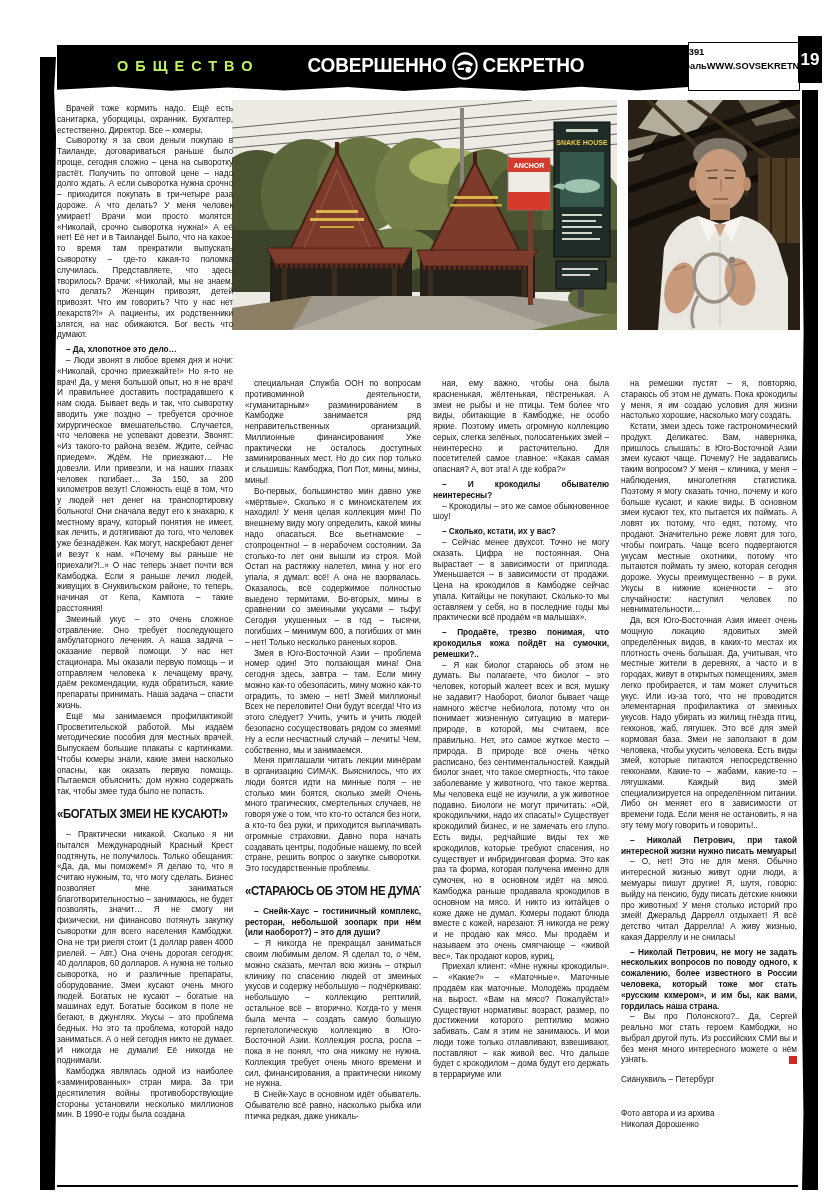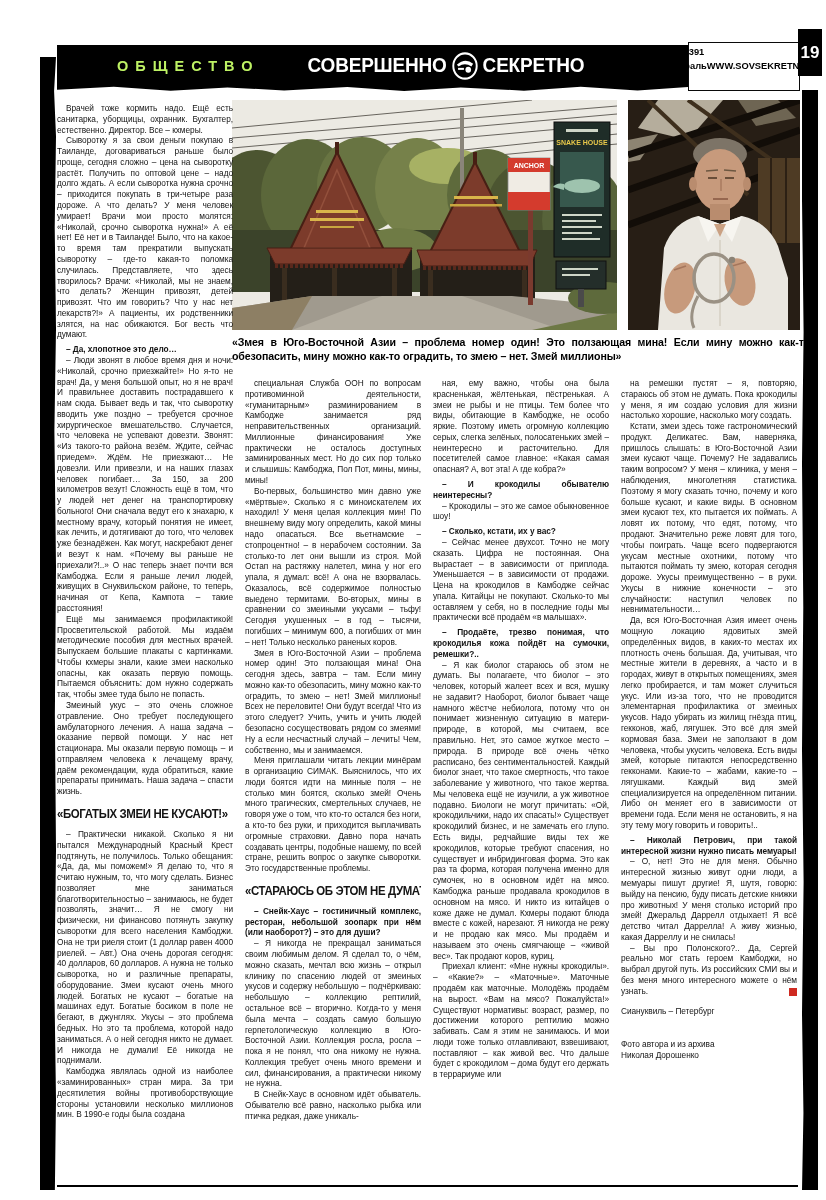--- a/index.html
+++ b/index.html
@@ -16,21 +16,21 @@
         display:flex;align-items:center;}
   .tear{position:absolute;left:57px;top:85px;width:631px;height:6px;background:#000;
         clip-path:polygon(0 0,100% 0,100% 35%,92% 90%,83% 30%,74% 95%,64% 40%,55% 100%,46% 35%,36% 90%,27% 40%,18% 95%,9% 30%,0 80%);}
   .section{margin-left:60px;color:#bef264;font-size:14.5px;font-weight:bold;letter-spacing:7px;}
   .masthead{margin-left:48px;display:flex;align-items:center;gap:5px;color:#fff;
             font-size:19px;font-weight:bold;letter-spacing:-0.2px;transform:scaleY(1.08);}
   .logo{width:26px;height:26px;display:inline-flex;}
   .issuebox{position:absolute;left:688px;top:42px;width:110px;height:47px;background:#fff;
             border:1px solid #0a0a0a;display:flex;flex-direction:row;justify-content:center;
             align-items:center;font-weight:bold;font-size:9.3px;line-height:1.55;color:#000;}
-  .pagenum{position:absolute;left:798px;top:29px;width:24px;height:47px;background:#000;color:#fff;
+  .pagenum{position:absolute;left:798px;top:36px;width:24px;height:47px;background:#000;color:#fff;
            font-weight:bold;font-size:17px;display:flex;align-items:center;justify-content:center;}
   
   .photo{position:absolute;top:100px;height:230px;}
   .photo.leftp{left:232px;width:385px;}
   .photo.rightp{left:628px;width:172px;}
   .photo svg{display:block;width:100%;height:100%;}
   .caption{position:absolute;left:232px;top:336px;width:578px;font-weight:bold;font-size:10.6px;
            line-height:1.28;text-align:justify;letter-spacing:-0.1px;color:#000;}
   
   .col{position:absolute;width:176px;font-size:8.3px;line-height:1.3;overflow:hidden;
@@ -196,29 +196,28 @@
       <ellipse cx="52" cy="188" rx="15" ry="26" fill="#c79a7c" transform="rotate(14 52 188)"></ellipse>
       <ellipse cx="112" cy="182" rx="15" ry="24" fill="#c79a7c" transform="rotate(-12 112 182)"></ellipse>
       <line x1="104" y1="166" x2="118" y2="162" stroke="#a5765c" stroke-width="1.5"></line>
       <line x1="46" y1="170" x2="58" y2="166" stroke="#a5765c" stroke-width="1.5"></line>
       <ellipse cx="86" cy="178" rx="20" ry="24" fill="none" stroke="#9a9184" stroke-width="3.5"></ellipse>
       <path d="M70 196 Q60 215 66 228" fill="none" stroke="#9a9184" stroke-width="3"></path>
       <circle cx="104" cy="160" r="3.2" fill="#8a8276"></circle>
     </svg>
   </div>
 
-  <div class="caption">«Змея в Юго-Восточной Азии – проблема номер один! Это ползающая мина! Если мину можно как-то обезопасить, мину можно как-то оградить, то змею – нет. Змей миллионы»</div>
 
   <div class="col" id="col1">
       <div class="blk p">Врачей тоже кормить надо. Ещё есть санитарка, уборщицы, охранник. Бухгалтер, естественно. Директор. Все – кхмеры.</div>
       <div class="blk p">Сыворотку я за свои деньги покупаю в Таиланде, договариваться раньше было проще, сегодня сложно – цена на сыворотку растёт. Получить по оптовой цене – надо долго ждать. А если сыворотка нужна срочно – приходится покупать в три-четыре раза дороже. А что делать? У меня человек умирает! Врачи мои просто молятся: «Николай, срочно сыворотка нужна!» А её нет! Её нет и в Таиланде! Было, что на какое-то время там прекратили выпускать сыворотку – где-то какая-то поломка случилась. Представляете, что здесь творилось? Врачи: «Николай, мы не знаем, что делать? Женщин привозят, детей привозят. Что им говорить? Что у нас нет лекарств?!» А пациенты, их родственники злятся, на нас обижаются. Бог весть что думают.</div>
       <div class="blk q">– Да, хлопотное это дело…</div>
       <div class="blk p">– Люди звонят в любое время дня и ночи: «Николай, срочно приезжайте!» Но я-то не врач! Да, у меня большой опыт, но я не врач! И правильнее доставить пострадавшего к нам сюда. Бывает ведь и так, что сыворотку вводить уже поздно – требуется срочное хирургическое вмешательство. Случается, что человека не успевают довезти. Звонят: «Из такого-то района везём. Ждите, сейчас приедем». Ждём. Не приезжают… Не довезли. Или привезли, и на наших глазах человек погибает… За 150, за 200 километров везут! Сложность ещё в том, что у людей нет денег на транспортировку больного! Они сначала ведут его к знахарю, к местному врачу, который понятия не имеет, как лечить, и дотягивают до того, что человек уже безнадёжен. Как могут, наскребают денег и везут к нам. «Почему вы раньше не приехали?!..» О нас теперь знает почти вся Камбоджа. Если я раньше лечил людей, живущих в Снуквильском районе, то теперь, начиная от Кепа, Кампота – такие расстояния!</div>
+      <div class="blk p">Змеиный укус – это очень сложное отравление. Оно требует последующего амбулаторного лечения. А наша задача – оказание первой помощи. У нас нет стационара. Мы оказали первую помощь – и отправляем человека к лечащему врачу, даём рекомендации, куда обратиться, какие препараты принимать. Наша задача – спасти жизнь.</div>
       <div class="blk p">Ещё мы занимаемся профилактикой! Просветительской работой. Мы издаём методические пособия для местных врачей. Выпускаем большие плакаты с картинками. Чтобы кхмеры знали, какие змеи насколько опасны, как оказать первую помощь. Пытаемся объяснить: дом нужно содержать так, чтобы змее туда было не попасть.</div>
-      <div class="blk p">Змеиный укус – это очень сложное отравление. Оно требует последующего амбулаторного лечения. А наша задача – оказание первой помощи. У нас нет стационара. Мы оказали первую помощь – и отправляем человека к лечащему врачу, даём рекомендации, куда обратиться, какие препараты принимать. Наша задача – спасти жизнь.</div>
       <div class="blk h2">«БОГАТЫХ ЗМЕИ НЕ КУСАЮТ!»</div>
       <div class="blk p">– Практически никакой. Сколько я ни пытался Международный Красный Крест подтянуть, не получилось. Только обещания: «Да, да, мы поможем!» Я делаю то, что я считаю нужным, то, что могу сделать. Бизнес позволяет мне заниматься благотворительностью – занимаюсь, не будет позволять, значит… Я не смогу ни физически, ни финансово потянуть закупку сыворотки для всего населения Камбоджи. Она не три риеля стоит (1 доллар равен 4000 риелей. – Авт.) Она очень дорогая сегодня: 40 долларов, 60 долларов. А нужна не только сыворотка, но и различные препараты, оборудование. Змеи кусают очень много людей. Богатых не кусают – богатые на машинах едут. Богатые босиком в поле не бегают, в джунглях. Укусы – это проблема бедных. Но это та проблема, которой надо заниматься. А о ней сегодня никто не думает. И никогда не думали! Её никогда не поднимали.</div>
       <div class="blk p">Камбоджа являлась одной из наиболее «заминированных» стран мира. За три десятилетия войны противоборствующие стороны установили несколько миллионов мин. В 1990-е годы была создана</div>
     </div>
   <div class="col" id="col2">
       <div class="blk p">специальная Служба ООН по вопросам противоминной деятельности, «гуманитарным» разминированием в Камбодже занимается ряд неправительственных организаций. Миллионные финансирования! Уже практически не осталось доступных заминированных мест. Но до сих пор только и слышишь: Камбоджа, Пол Пот, мины, мины, мины!</div>
       <div class="blk p">Во-первых, большинство мин давно уже «мёртвые». Сколько я с миноискателем их находил! У меня целая коллекция мин! По внешнему виду могу определить, какой мины надо опасаться. Все вьетнамские – стопроцентно! – в нерабочем состоянии. За столько-то лет они вышли из строя. Мой Остап на растяжку налетел, мина у ног его упала, я думал: всё! А она не взорвалась. Оказалось, всё содержимое полностью выедено термитами. Во-вторых, мины в сравнении со змеиными укусами – тьфу! Сегодня укушенных – в год – тысячи, погибших – минимум 600, а погибших от мин – нет! Только несколько раненых коров.</div>
       <div class="blk p">Змея в Юго-Восточной Азии – проблема номер один! Это ползающая мина! Она сегодня здесь, завтра – там. Если мину можно как-то обезопасить, мину можно как-то оградить, то змею – нет! Змей миллионы! Всех не переловите! Они будут всегда! Что из этого следует? Учить, учить и учить людей безопасно сосуществовать рядом со змеями! Ну а если несчастный случай – лечить! Чем, собственно, мы и занимаемся.</div>
       <div class="blk p">Меня приглашали читать лекции минёрам в организацию СИМАК. Выяснилось, что их люди боятся идти на минные поля – не столько мин боятся, сколько змей! Очень много трагических, смертельных случаев, не говоря уже о том, что кто-то остался без ноги, а кто-то без руки, и приходится выплачивать огромные страховки. Давно пора начать создавать центры, подобные нашему, по всей стране, решить вопрос о закупке сыворотки. Это государственные проблемы.</div>
       <div class="blk h2">«СТАРАЮСЬ ОБ ЭТОМ НЕ ДУМАТЬ»</div>
@@ -235,20 +234,21 @@
       <div class="blk q">– Продаёте, трезво понимая, что крокодилья кожа пойдёт на сумочки, ремешки?..</div>
       <div class="blk p">– Я как биолог стараюсь об этом не думать. Вы полагаете, что биолог – это человек, который жалеет всех и вся, мушку не задавит? Наоборот, биолог бывает чаще намного жёстче небиолога, потому что он понимает жизненную ситуацию в матери-природе, в которой, мы считаем, все правильно. Нет, это самое жуткое место – природа. В природе всё очень чётко расписано, без сентиментальностей. Каждый биолог знает, что такое смертность, что такое заболевание у животного, что такое жертва. Мы человека ещё не изучили, а уж животное подавно. Биологи не могут причитать: «Ой, крокодильчики, надо их спасать!» Существует крокодилий бизнес, и не замечать его глупо. Есть виды, редчайшие виды тех же крокодилов, которые требуют спасения, но существует и инбридинговая форма. Это как раз та форма, которая получена именно для сумочек, но в основном идёт на мясо. Камбоджа раньше продавала крокодилов в основном на мясо. И никто из китайцев о коже даже не думал. Кхмеры подают блюда вместе с кожей, нарезают. Я никогда не режу и не продаю как мясо. Мы продаём и называем это очень смягчающе – «живой вес». Так продают коров, куриц.</div>
       <div class="blk p">Приехал клиент: «Мне нужны крокодилы». – «Какие?» – «Маточные». Маточные продаём как маточные. Молодёжь продаём на вырост. «Вам на мясо? Пожалуйста!» Существуют нормативы: возраст, размер, по достижении которого рептилию можно забивать. Сам я этим не занимаюсь. И мои люди тоже только отлавливают, взвешивают, поставляют – как живой вес. Что дальше будет с крокодилом – дома будут его держать в террариуме или</div>
     </div>
   <div class="col" id="col4">
       <div class="blk p">на ремешки пустят – я, повторяю, стараюсь об этом не думать. Пока крокодилы у меня, я им создаю условия для жизни настолько хорошие, насколько могу создать.</div>
       <div class="blk p">Кстати, змеи здесь тоже гастрономический продукт. Деликатес. Вам, наверняка, пришлось слышать: в Юго-Восточной Азии змеи кусают чаще. Почему? Не задавались таким вопросом? У меня – клиника, у меня – наблюдения, многолетняя статистика. Поэтому я могу сказать точно, почему и кого больше кусают, и какие виды. В основном змеи кусают тех, кто пытается их поймать. А ловят их потому, что едят, потому, что продают. Значительно реже ловят для того, чтобы поиграть. Чаще всего подвергаются укусам местные охотники, потому что пытаются поймать ту змею, которая сегодня дороже. Укусы преимущественно – в руки. Укусы в нижние конечности – это случайности: наступил человек по невнимательности…</div>
       <div class="blk p">Да, вся Юго-Восточная Азия имеет очень мощную локацию ядовитых змей определённых видов, в каких-то местах их плотность очень большая. Да, учитывая, что местные жители в деревнях, а часто и в городах, живут в открытых помещениях, змея легко пробирается, и там может случиться укус. Или из-за того, что не проводится элементарная профилактика от змеиных укусов. Надо убирать из жилищ гнёзда птиц, гекконов, жаб, лягушек. Это всё для змей кормовая база. Змеи не заползают в дом человека, чтобы укусить человека. Есть виды змей, которые питаются непосредственно гекконами. Какие-то – жабами, какие-то – лягушками. Каждый вид змей специализируется на определённом питании. Либо он меняет его в зависимости от времени года. Если меня не остановить, я на эту тему могу говорить и говорить!..</div>
       <div class="blk q">– Николай Петрович, при такой интересной жизни нужно писать мемуары!</div>
       <div class="blk p">– О, нет! Это не для меня. Обычно интересной жизнью живут одни люди, а мемуары пишут другие! Я, шутя, говорю: выйду на пенсию, буду писать детские книжки про животных! У меня столько историй про змей! Джеральд Даррелл отдыхает! Я всё детство читал Даррелла! А живу жизнью, какая Дарреллу и не снилась!</div>
+      <div class="blk q">– Николай Петрович, не могу не задать нескольких вопросов по поводу одного, к сожалению, более известного в России человека, который тоже мог стать «русским кхмером», и им бы, как вами, гордилась наша страна.</div>
       <div class="blk p">– Вы про Полонского?.. Да, Сергей реально мог стать героем Камбоджи, но выбрал другой путь. Из российских СМИ вы и без меня много интересного можете о нём узнать.<span class="endmark"></span></div>
       <div class="blk sig">Сиануквиль – Петербург</div>
       <div class="blk credit">Фото автора и из архива
 Николая Дорошенко</div>
     </div>
 
   <div class="rule"></div>
 </div>
 
 </body></html>

